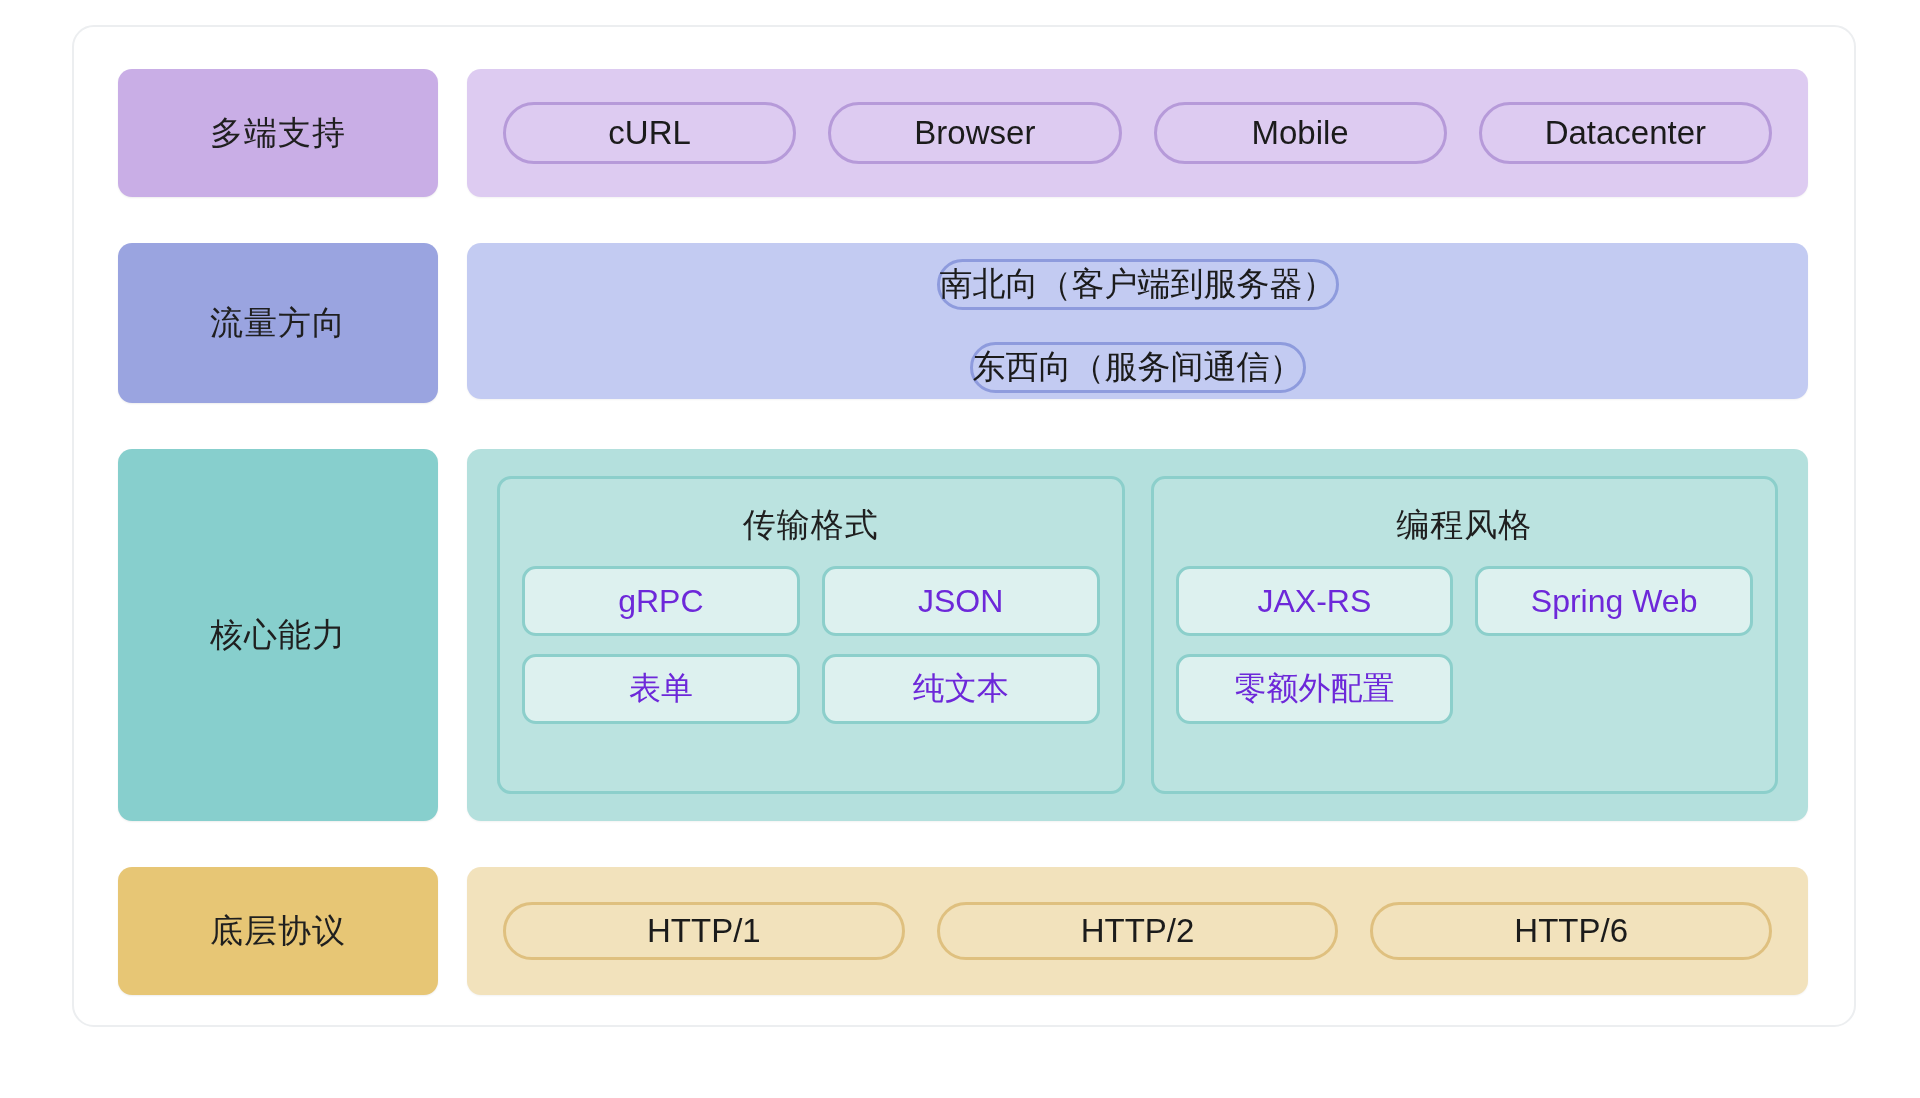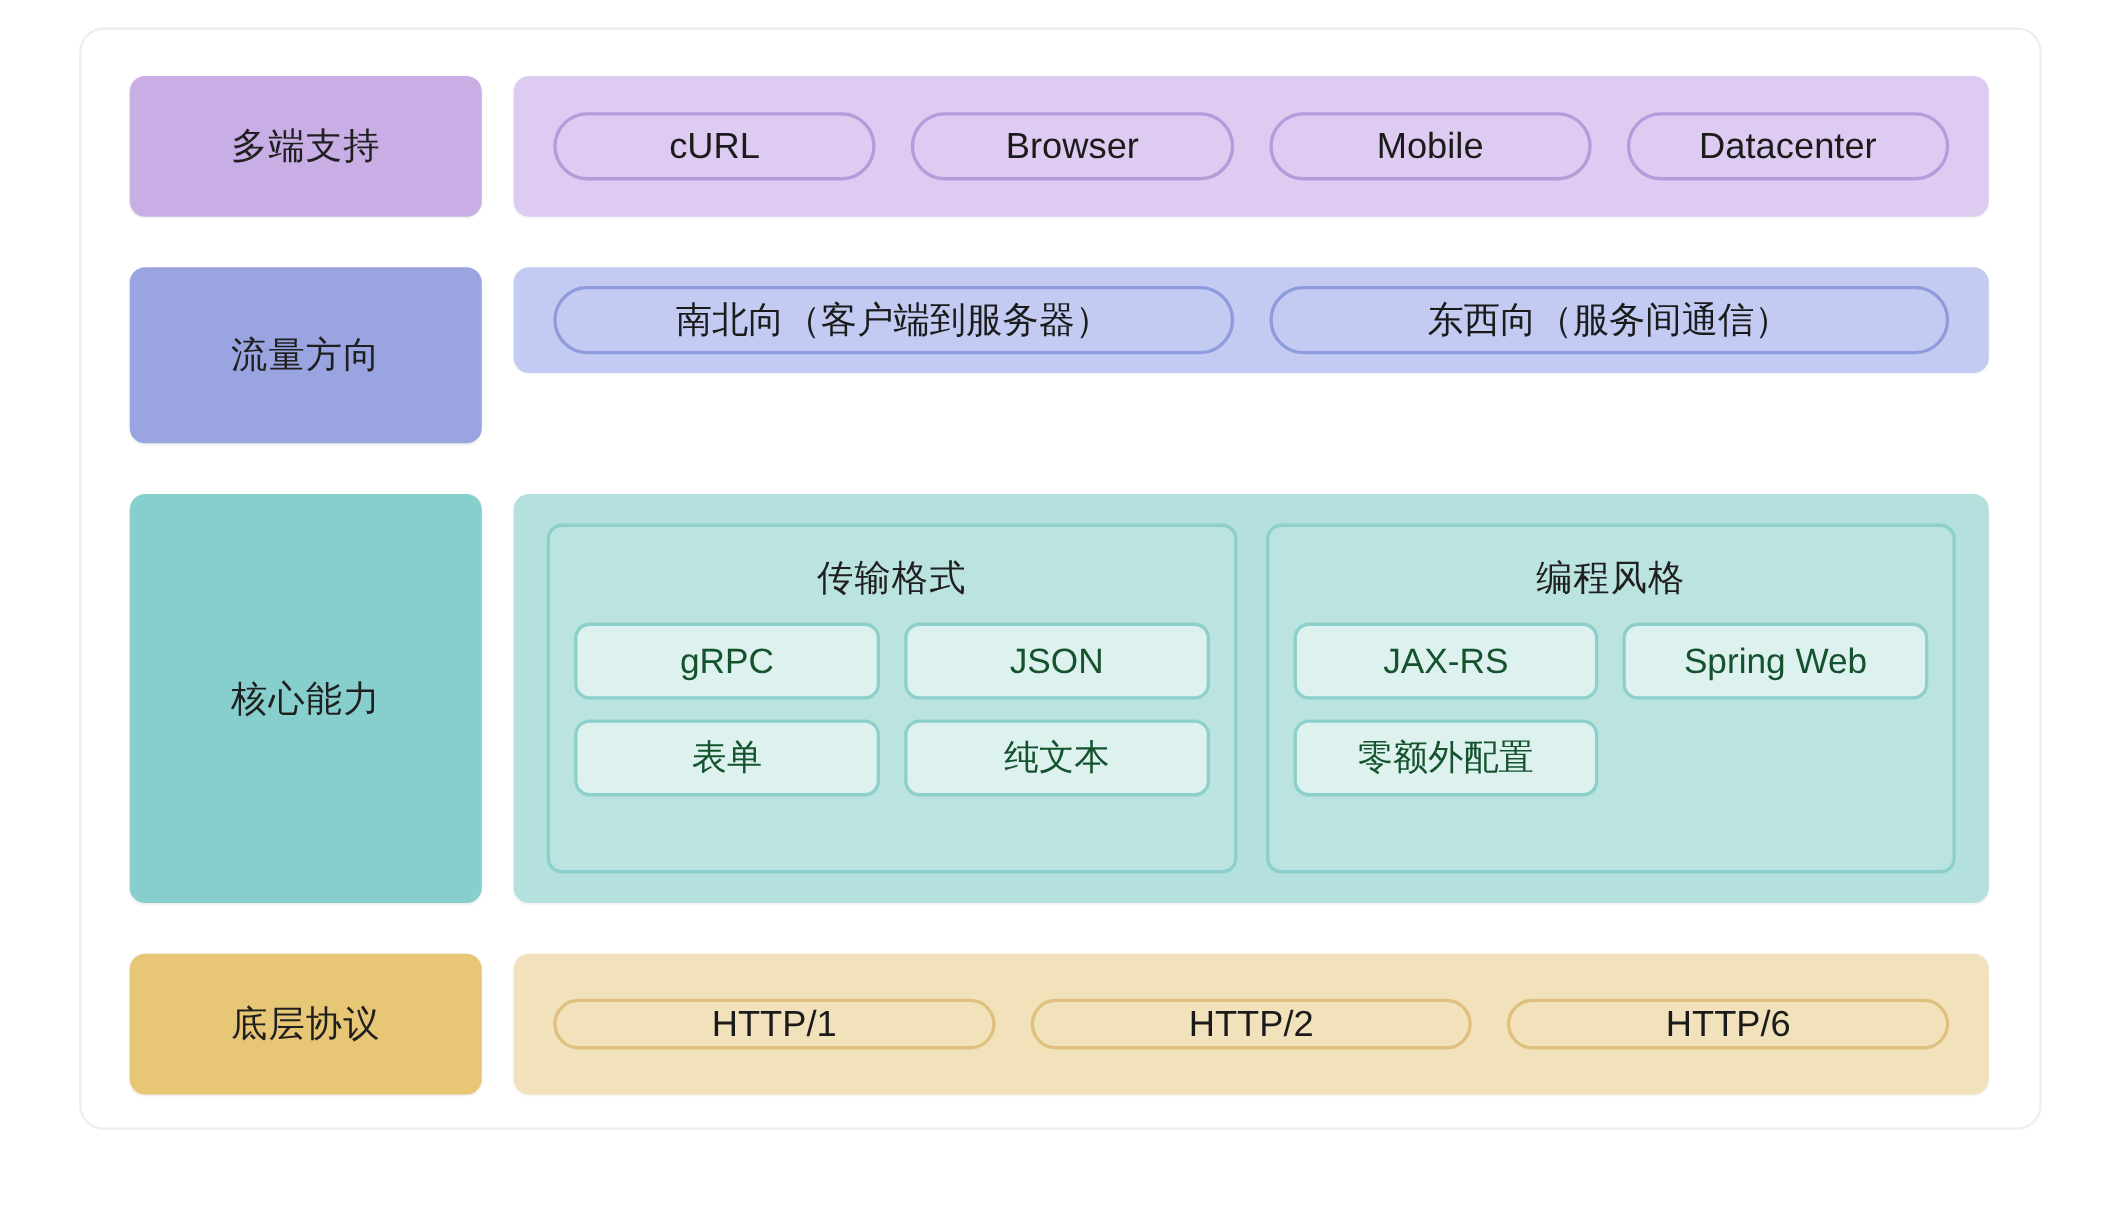--- a/index.html
+++ b/index.html
@@ -88,23 +88,24 @@
     flex: 1 1 0;
     height: 62px;
     background: #ddcbf1;
     border-color: #b69ad9;
   }
 
   
   #row-traffic .layer-label { background: #9aa4e0; height: 160px; }
   #row-traffic .layer-body {
     background: #c3cbf2;
-    height: 96px;
+    height: 156px;
     padding: 16px 36px;
     gap: 32px;
+    flex-direction: column;
   }
   #row-traffic .pill {
     flex: 1 1 0;
     height: 62px;
     background: #c3cbf2;
     border-color: #8e9bdd;
   }
 
   
   #row-core .layer-label { background: #87cfcd; height: 372px; }
@@ -143,36 +144,36 @@
   .core-chip {
     flex: 0 0 calc(50% - 11px);
     height: 70px;
     border: 3px solid #8ccfcb;
     border-radius: 14px;
     background: #ddf1ef;
     display: flex;
     align-items: center;
     justify-content: center;
     font-size: 32px;
-    color: #14532d;
+    color: #6d28d9;
     box-sizing: border-box;
     white-space: nowrap;
   }
 
   
   #row-protocol .layer-label { background: #e7c675; height: 128px; }
   #row-protocol .layer-body {
     background: #f2e2bc;
     height: 128px;
     padding: 0 36px;
     gap: 32px;
   }
   #row-protocol .pill {
     flex: 1 1 0;
-    height: 46px;
+    height: 58px;
     background: #f2e2bc;
     border-color: #dfc07f;
   }
 </style>
 </head>
 <body>
 
 <div id="diagram-card">
 
   <div class="layer-row" id="row-clients">

